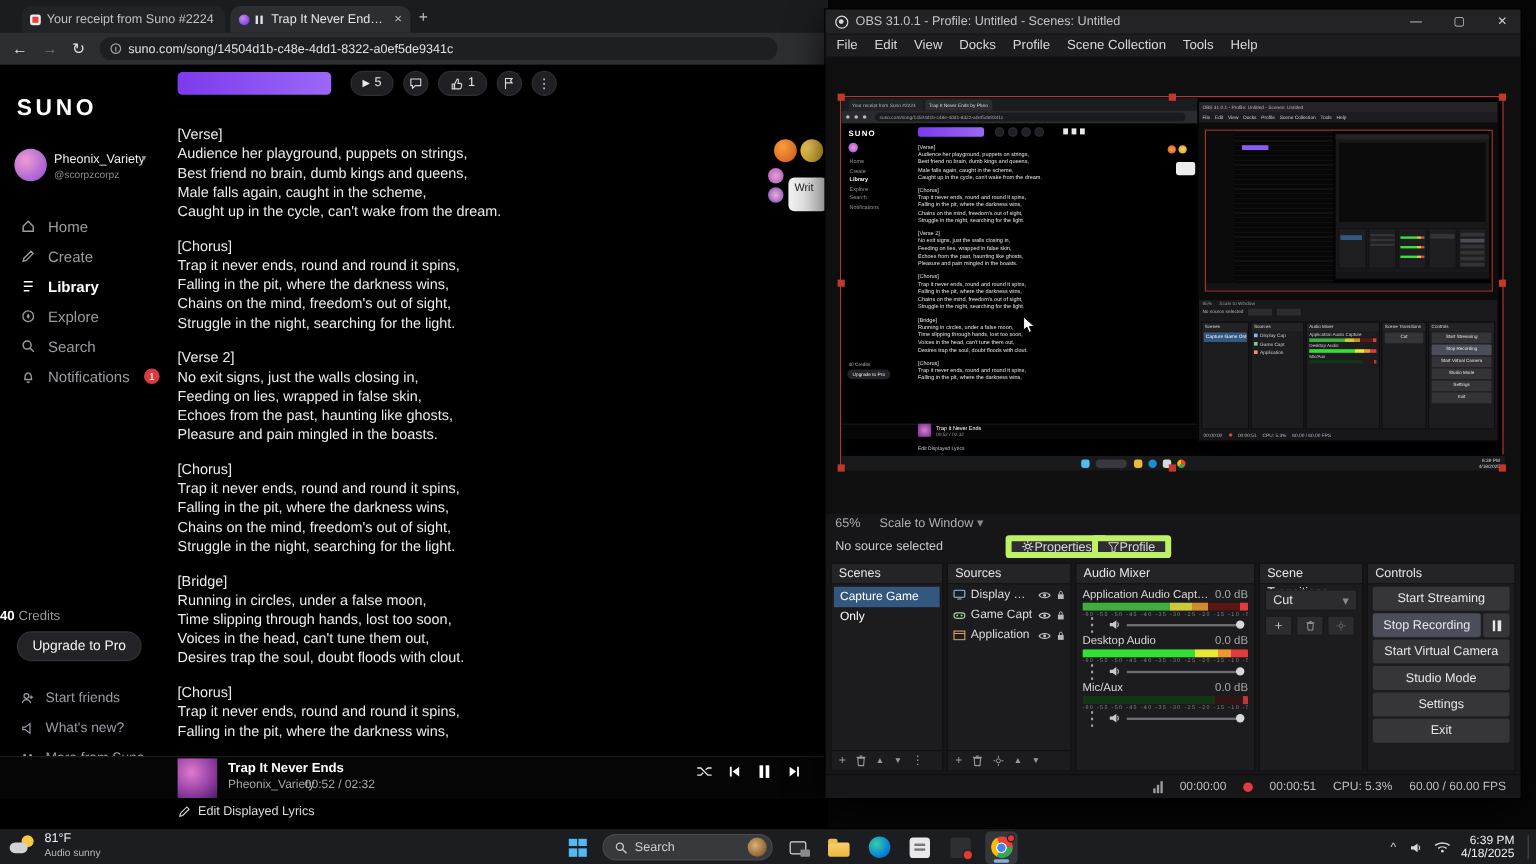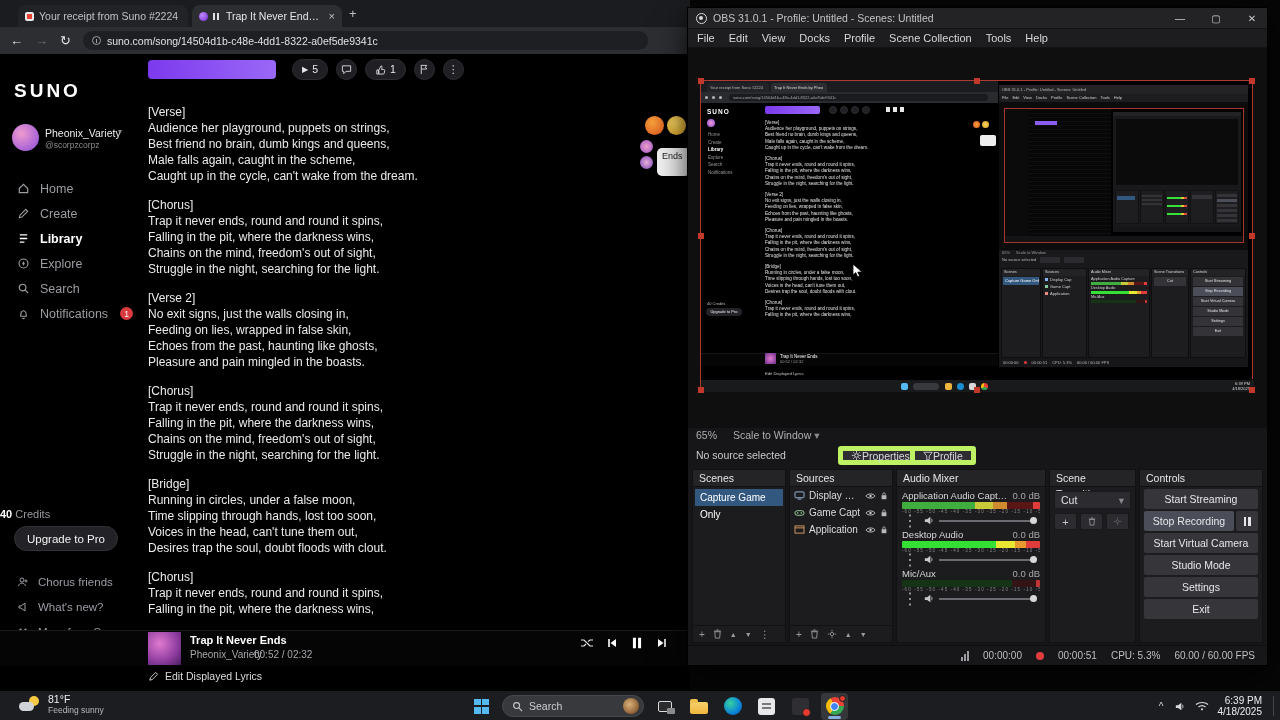--- a/index.html
+++ b/index.html
@@ -181,21 +181,21 @@
   .m-ctl{margin:1px 2px;height:9px;background:#333338;border-radius:1px;font-size:3.8px;color:#e0e0e3;text-align:center;line-height:9px;overflow:hidden;white-space:nowrap}
   .m-ctl.on{background:#4b4e58}
   .m-ostatus{position:absolute;left:0;right:0;bottom:0;height:9px;background:#17171a;display:flex;align-items:center;gap:5px;padding:0 4px;font-size:4px;color:#b8b8bc;white-space:nowrap;overflow:hidden}
   .m-rd{width:3px;height:3px;border-radius:50%;background:#e23c3c;flex:none}
   .m-tkb{position:absolute;left:0;top:298px;width:553px;height:13px;background:#191a1c;border-top:1px solid #000}
   .m-tkdot{position:absolute;top:3px;width:7px;height:7px;border-radius:2px}
   .m-tkclock{position:absolute;right:4px;top:2px;font-size:4px;color:#d8d8da;text-align:right;line-height:4.5px}
 
   
   #taskbar{position:absolute;left:0;top:690px;width:1280px;height:30px;background:#1c1d20;border-top:1px solid #000;z-index:5}
-  .tb-weather{position:absolute;left:19px;top:2px;display:flex;align-items:center;gap:7px}
+  .tb-weather{position:absolute;left:8px;top:2px;display:flex;align-items:center;gap:7px}
   .wicon{position:relative;width:22px;height:19px}
   .wsun{position:absolute;left:10px;top:1px;width:10px;height:10px;border-radius:50%;background:#f6c945}
   .wcloud{position:absolute;left:0;top:7px;width:15px;height:9px;border-radius:5px;background:#cfd3d8}
   .wtemp{font-size:10.5px;color:#ededf0;line-height:12px}
   .wcond{font-size:8.5px;color:#b5b8bc;line-height:10px}
   .tb-center{position:absolute;left:468px;top:0;height:30px;display:flex;align-items:center;gap:7px}
   .tb-icon{width:27px;height:27px;border-radius:4px;display:flex;align-items:center;justify-content:center;position:relative}
   .tb-icon.active{background:#36373b}
   .tb-underline{position:absolute;bottom:1px;left:7px;width:13px;height:2.5px;border-radius:2px;background:#85aee0}
   .win-logo{width:15px;height:15px;display:grid;grid-template-columns:1fr 1fr;grid-template-rows:1fr 1fr;gap:1.5px}
@@ -303,21 +303,21 @@
 
     <div class="credits"><b>40</b> <span>Credits</span></div>
     <div class="upgrade-btn">Upgrade to Pro</div>
 
     <div class="flinks">
       <div class="flink">
         <svg width="12" height="12" viewBox="0 0 12 12">
             <circle cx="5" cy="4" r="2" stroke="#9a9da4" fill="none"></circle>
             <path d="M1.5 10c.5-2 2-3 3.5-3s3 1 3.5 3M9 3.5v3M7.5 5h3" stroke="#9a9da4" fill="none"></path>
           </svg>
-        <span>Chorus friends</span>
+        <span>Start friends</span>
       </div>
       <div class="flink">
         <svg width="12" height="12" viewBox="0 0 12 12">
             <path d="M2 5v2h2l4 3V2L4 5H2z" stroke="#9a9da4" fill="none"></path>
           </svg>
         <span>What's new?</span>
       </div>
       <div class="flink">
         <svg width="12" height="12" viewBox="0 0 12 12">
             <circle cx="3.5" cy="3.5" r="1.1" fill="#9a9da4"></circle>
@@ -394,21 +394,21 @@
           <div class="lyr-tag">[Chorus]</div>
           <div class="lyr-line">Trap it never ends, round and round it spins,</div>
           <div class="lyr-line">Falling in the pit, where the darkness wins,</div>
         </div>
       </div>
 
     <div class="ov-emoji1"></div>
     <div class="ov-emoji2"></div>
     <div class="ov-av1"></div>
     <div class="ov-av2"></div>
-    <div class="ov-card">Ends</div>
+    <div class="ov-card">Writ</div>
 
     <div class="playerbar"></div>
     <div class="p-art"></div>
     <div class="p-title">Trap It Never Ends</div>
     <div class="p-artist">Pheonix_Variety</div>
     <div class="p-time">00:52 / 02:32</div>
     <div class="p-ctrls">
       <svg width="14" height="10" viewBox="0 0 14 10">
           <path d="M1 2h3l6 6h3M1 8h3l2-2M8 3.5 10 2h3" stroke="#e8e8ea" fill="none" stroke-width="1.1"></path>
         </svg>
@@ -888,21 +888,21 @@
 </div>
 
 <div id="taskbar">
   <div class="tb-weather">
     <div class="wicon">
         <div class="wsun"></div>
         <div class="wcloud"></div>
       </div>
     <div>
       <div class="wtemp">81°F</div>
-      <div class="wcond">Feeding sunny</div>
+      <div class="wcond">Audio sunny</div>
     </div>
   </div>
   <div class="tb-center">
     <div class="tb-icon">
         <div class="win-logo">
           <i></i>
           <i></i>
           <i></i>
           <i></i>
         </div>

